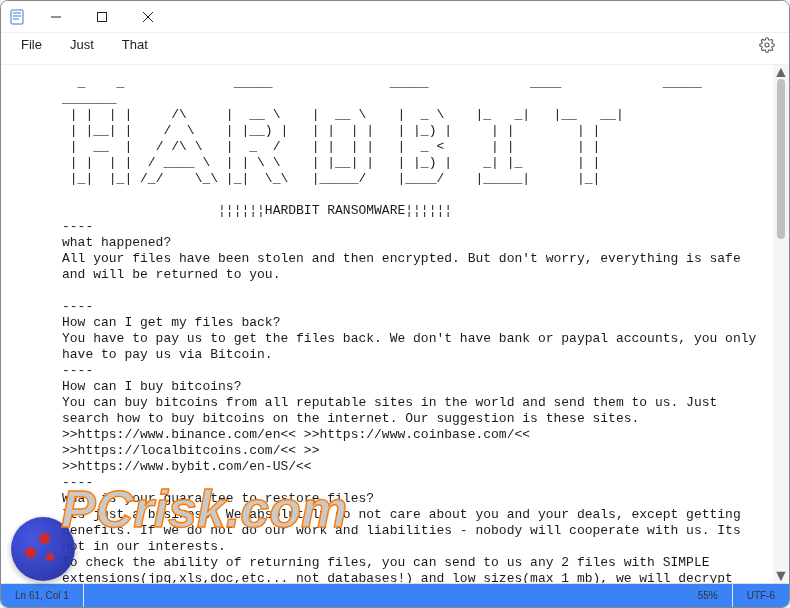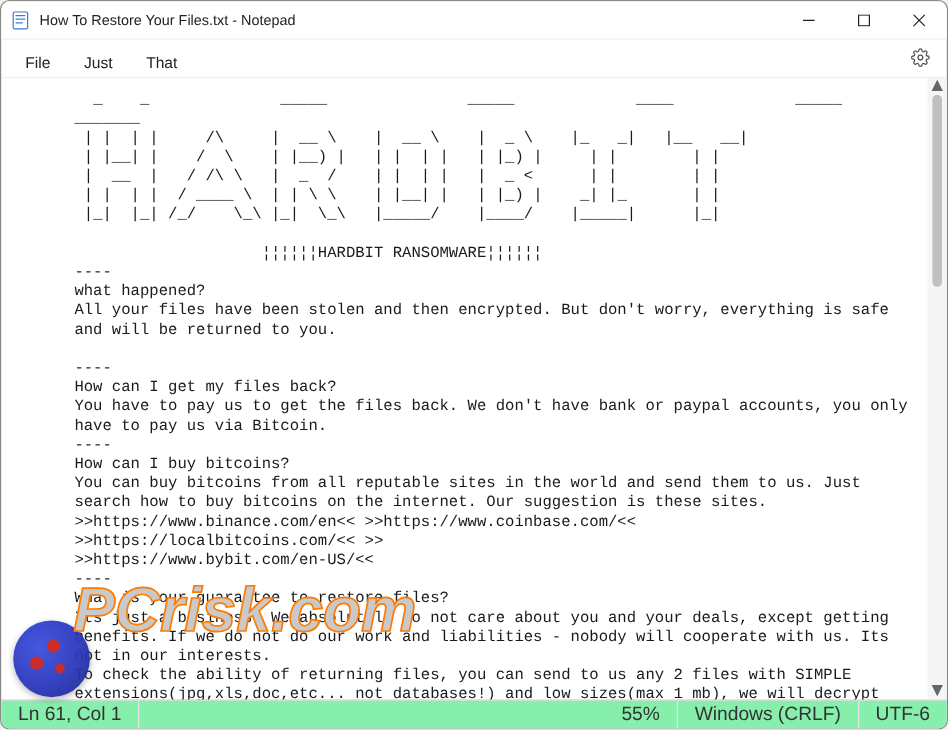--- a/index.html
+++ b/index.html
@@ -47,21 +47,21 @@
   .win-btn {
     width: 46px; height: 32px;
     display: flex; align-items: center; justify-content: center;
     color: #222;
   }
   .win-btn svg { width: 10px; height: 10px; }
 
   .menubar {
     height: 32px;
     display: flex;
-    align-items: flex-end;
+    align-items: flex-start;
     padding: 0 8px;
     gap: 4px;
     border-bottom: 1px solid #eee;
   }
   .menu-item {
     padding: 4px 12px;
     font-size: 13px;
     color: #222;
     border-radius: 4px;
   }
@@ -111,23 +111,23 @@
     color: #666;
   }
   .scrollbar-arrow.up { top: 0; }
   .scrollbar-arrow.down { bottom: 0; }
 
   .statusbar {
     height: 24px;
     border-top: 1px solid #ddd;
     display: flex;
     align-items: center;
-    font-size: 16px;
+    font-size: 10px;
     color: #333;
-    background: #86efac;
+    background: #3b82f6;
   }
   .status-cell {
     padding: 0 14px;
     border-right: 1px solid #e5e5e5;
     height: 100%;
     display: flex;
     align-items: center;
   }
   .status-cell:last-child { border-right: none; }
   .status-spacer { flex: 1; }
@@ -172,21 +172,20 @@
 
   <div class="titlebar">
     <span class="app-icon">
       <svg viewBox="0 0 16 16">
           <rect x="2" y="1" width="12" height="14" rx="1" fill="#fff" stroke="#3a7bd5" stroke-width="1"></rect>
           <line x1="4" y1="4" x2="12" y2="4" stroke="#3a7bd5" stroke-width="1"></line>
           <line x1="4" y1="7" x2="12" y2="7" stroke="#3a7bd5" stroke-width="1"></line>
           <line x1="4" y1="10" x2="10" y2="10" stroke="#3a7bd5" stroke-width="1"></line>
         </svg>
     </span>
-    <span class="title">How To Restore Your Files.txt - Notepad</span>
     <div class="win-controls">
       <div class="win-btn">
         <svg viewBox="0 0 10 10">
             <line x1="0" y1="5" x2="10" y2="5" stroke="#222" stroke-width="1"></line>
           </svg>
       </div>
       <div class="win-btn">
         <svg viewBox="0 0 10 10">
             <rect x="0.5" y="0.5" width="9" height="9" fill="none" stroke="#222" stroke-width="1"></rect>
           </svg>
@@ -248,21 +247,20 @@
       <div class="scrollbar-arrow up">▲</div>
       <div class="scrollbar-thumb"></div>
       <div class="scrollbar-arrow down">▼</div>
     </div>
   </div>
 
   <div class="statusbar">
     <div class="status-cell">Ln 61, Col 1</div>
     <div class="status-spacer"></div>
     <div class="status-cell">55%</div>
-    <div class="status-cell">Windows (CRLF)</div>
     <div class="status-cell">UTF-6</div>
   </div>
 
   <div class="overlay-circle">
     <div class="dot d1"></div>
       <div class="dot d2"></div>
       <div class="dot d3"></div>
   </div>
   <div class="watermark">
     <svg width="420" height="90">

